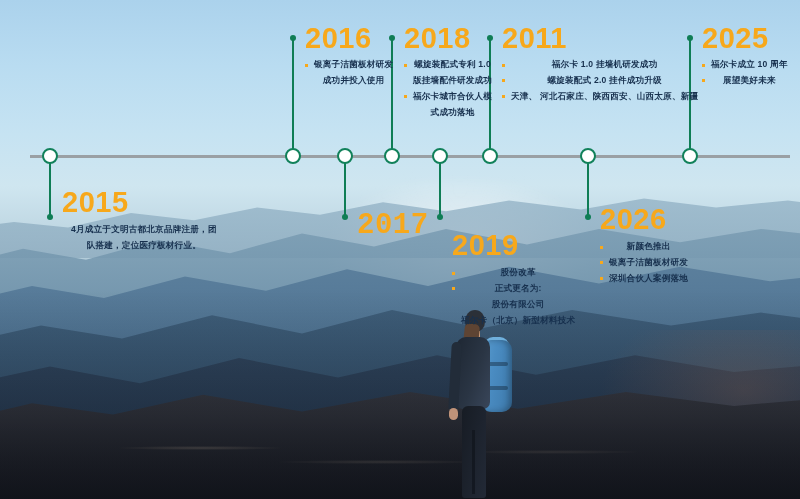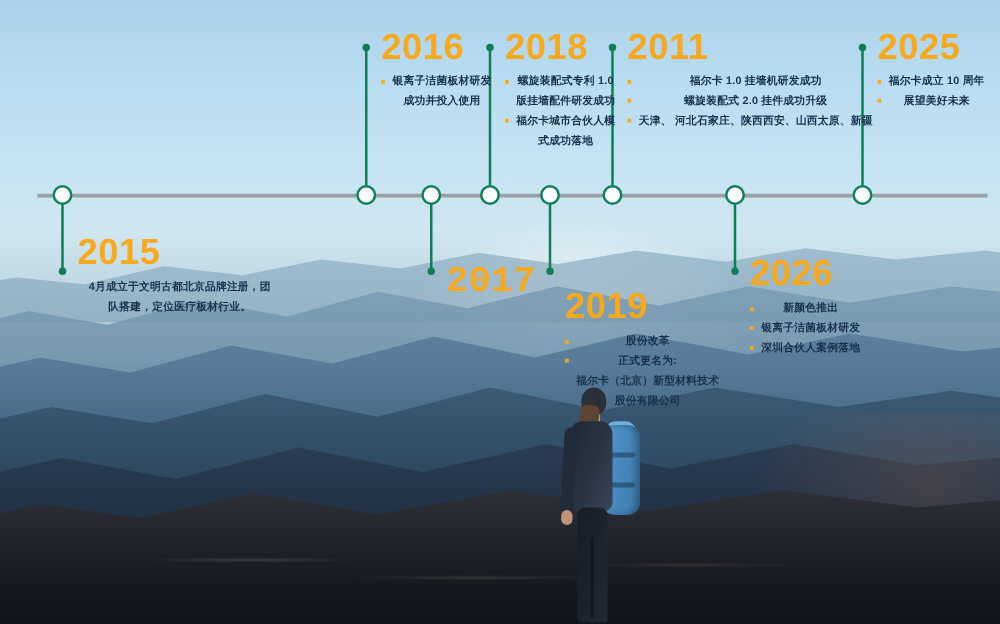--- a/index.html
+++ b/index.html
@@ -180,22 +180,22 @@
         </ul>
       </div>
       <div class="dot-ring" style="left: 440px;"></div>
       <div class="stem" style="left: 440px; top: 155px; height: 62px;"></div>
       <div class="stem-cap" style="left: 440px; top: 214px;"></div>
       <div class="entry" style="left: 452px; top: 205px; margin-top: 26px;">
         <div class="year">2019</div>
         <ul class="facts">
           <li>股份改革</li>
           <li>正式更名为:</li>
+          <li class="cont">股份有限公司</li>
           <li class="cont">福尔卡（北京）新型材料技术</li>
-          <li class="cont">股份有限公司</li>
         </ul>
       </div>
       <div class="dot-ring" style="left: 490px;"></div>
       <div class="stem" style="left: 490px; top: 38px; height: 117px;"></div>
       <div class="stem-cap" style="left: 490px; top: 35px;"></div>
       <div class="entry above" style="left: 502px; top: 24px;">
         <div class="year">2011</div>
         <ul class="facts">
           <li>福尔卡 1.0 挂墙机研发成功</li>
           <li>螺旋装配式 2.0 挂件成功升级</li>

